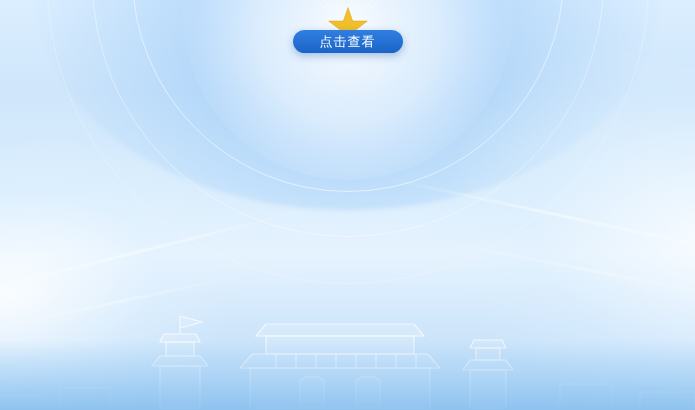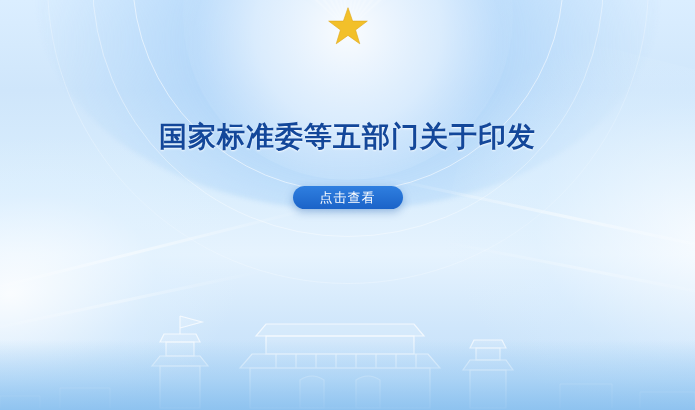--- a/index.html
+++ b/index.html
@@ -235,18 +235,17 @@
     <g stroke="rgba(255,255,255,0.5)" stroke-width="1" fill="none">
       <path d="M60 138 L60 118 L110 118 L110 138"></path>
       <path d="M560 138 L560 114 L612 114 L612 138"></path>
       <path d="M0 138 L0 126 L40 126 L40 138"></path>
       <path d="M640 138 L640 122 L695 122 L695 138"></path>
     </g>
   </svg>
   <div class="bottom-fade"></div>
 
   <div class="content">
-    <div class="title-line1">国家标准委等五部门关于印发</div>
 
 
     <button class="cta">点击查看</button>
   </div>
 </div>
 
 </body></html>

